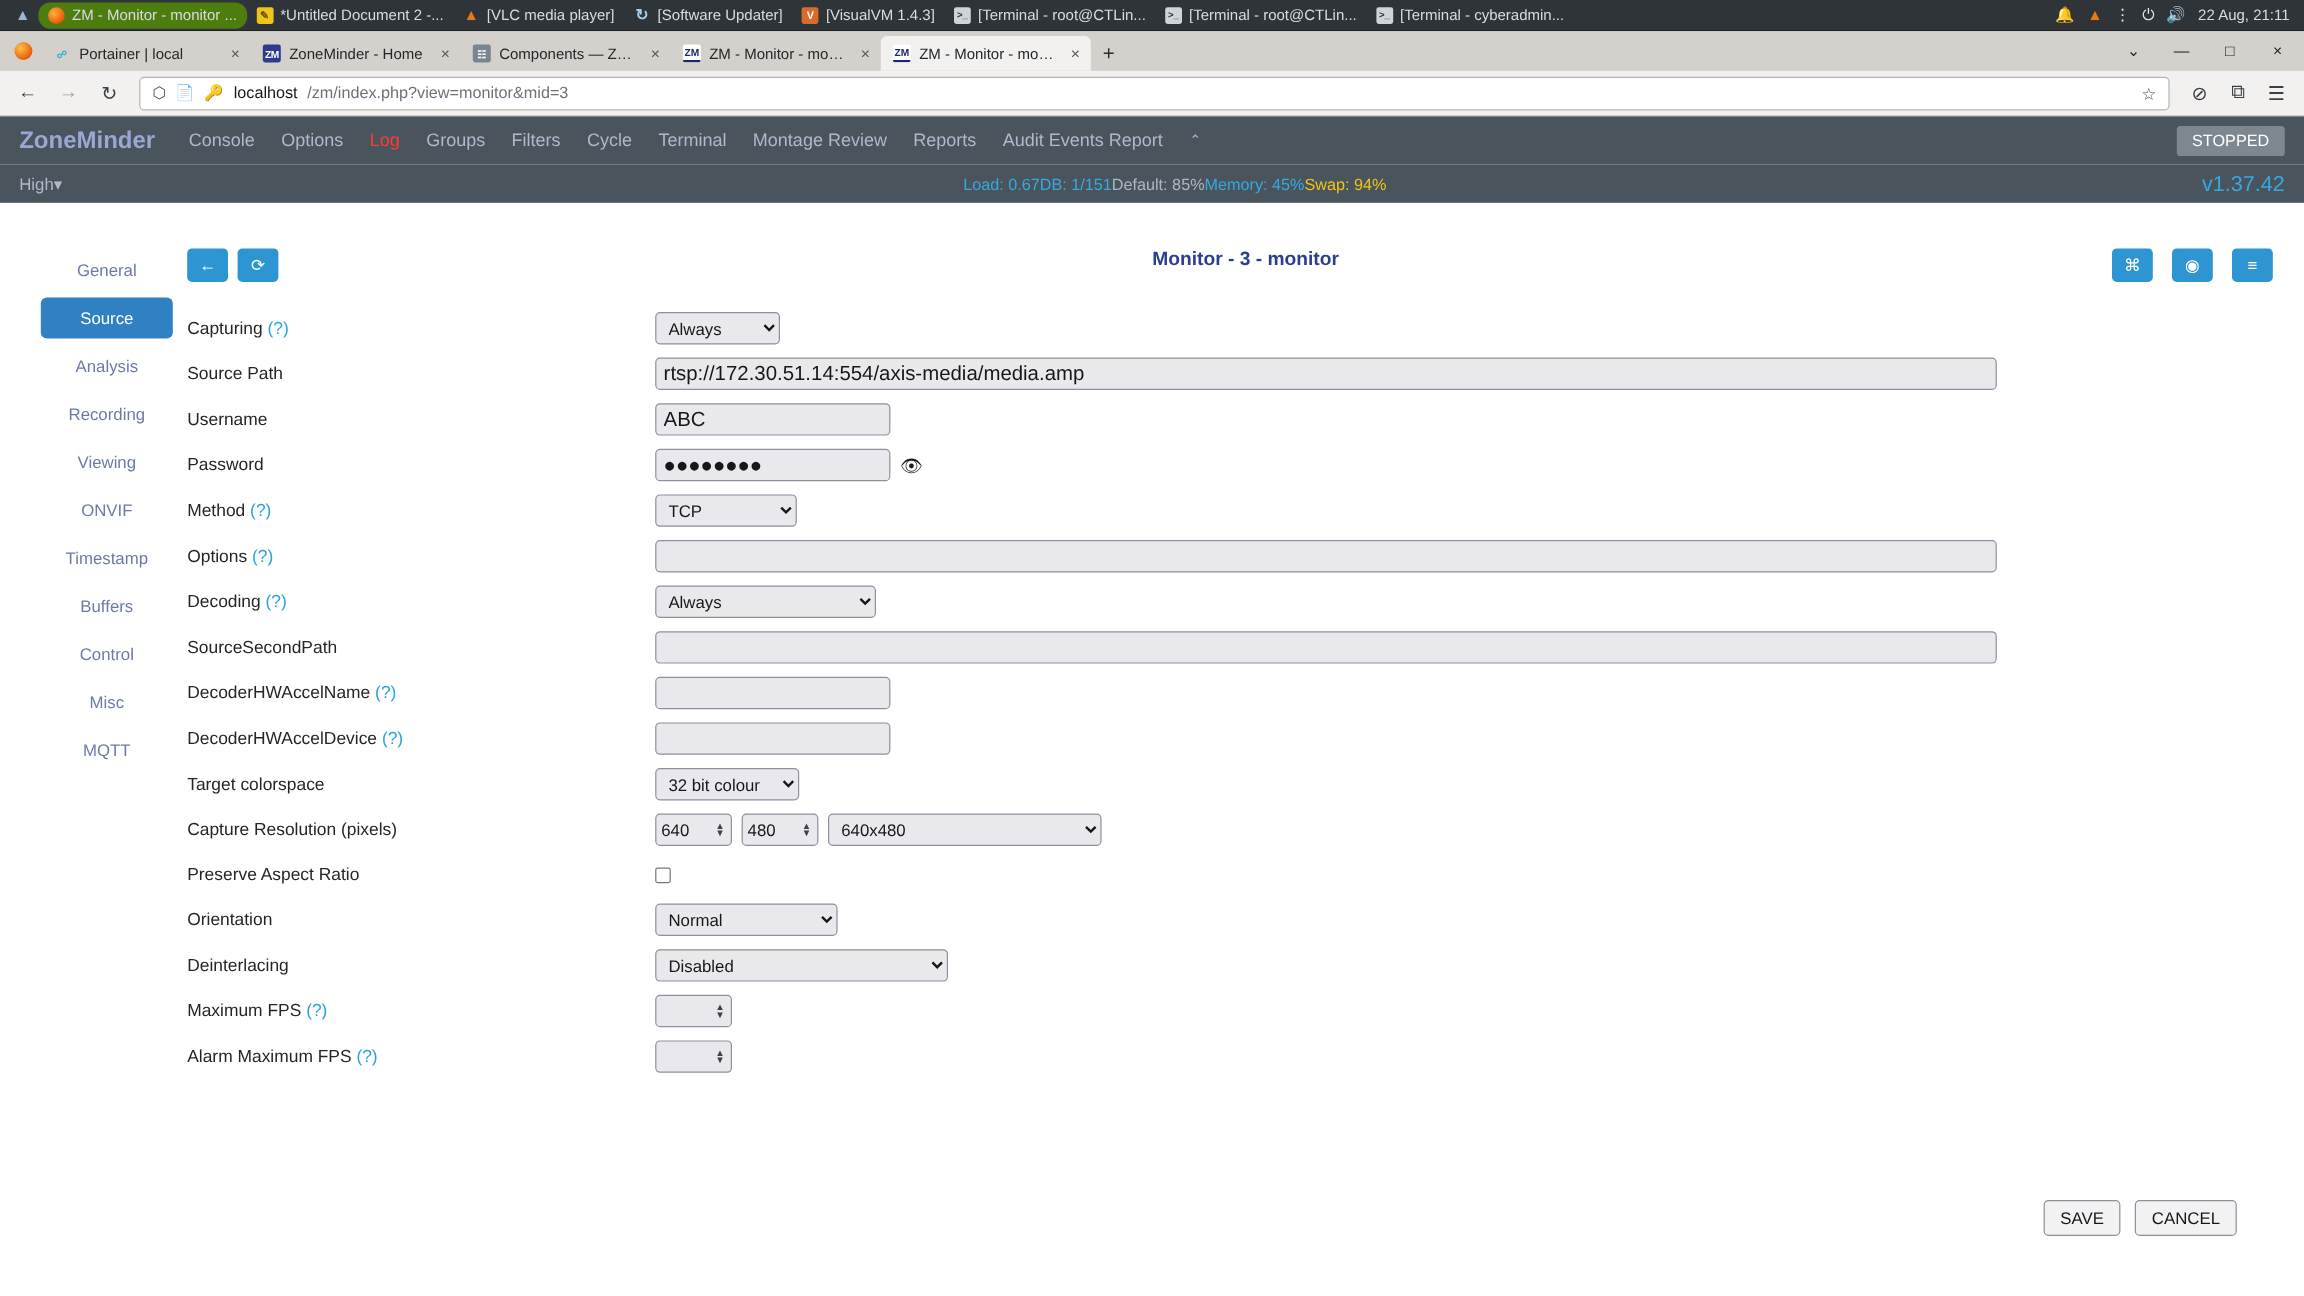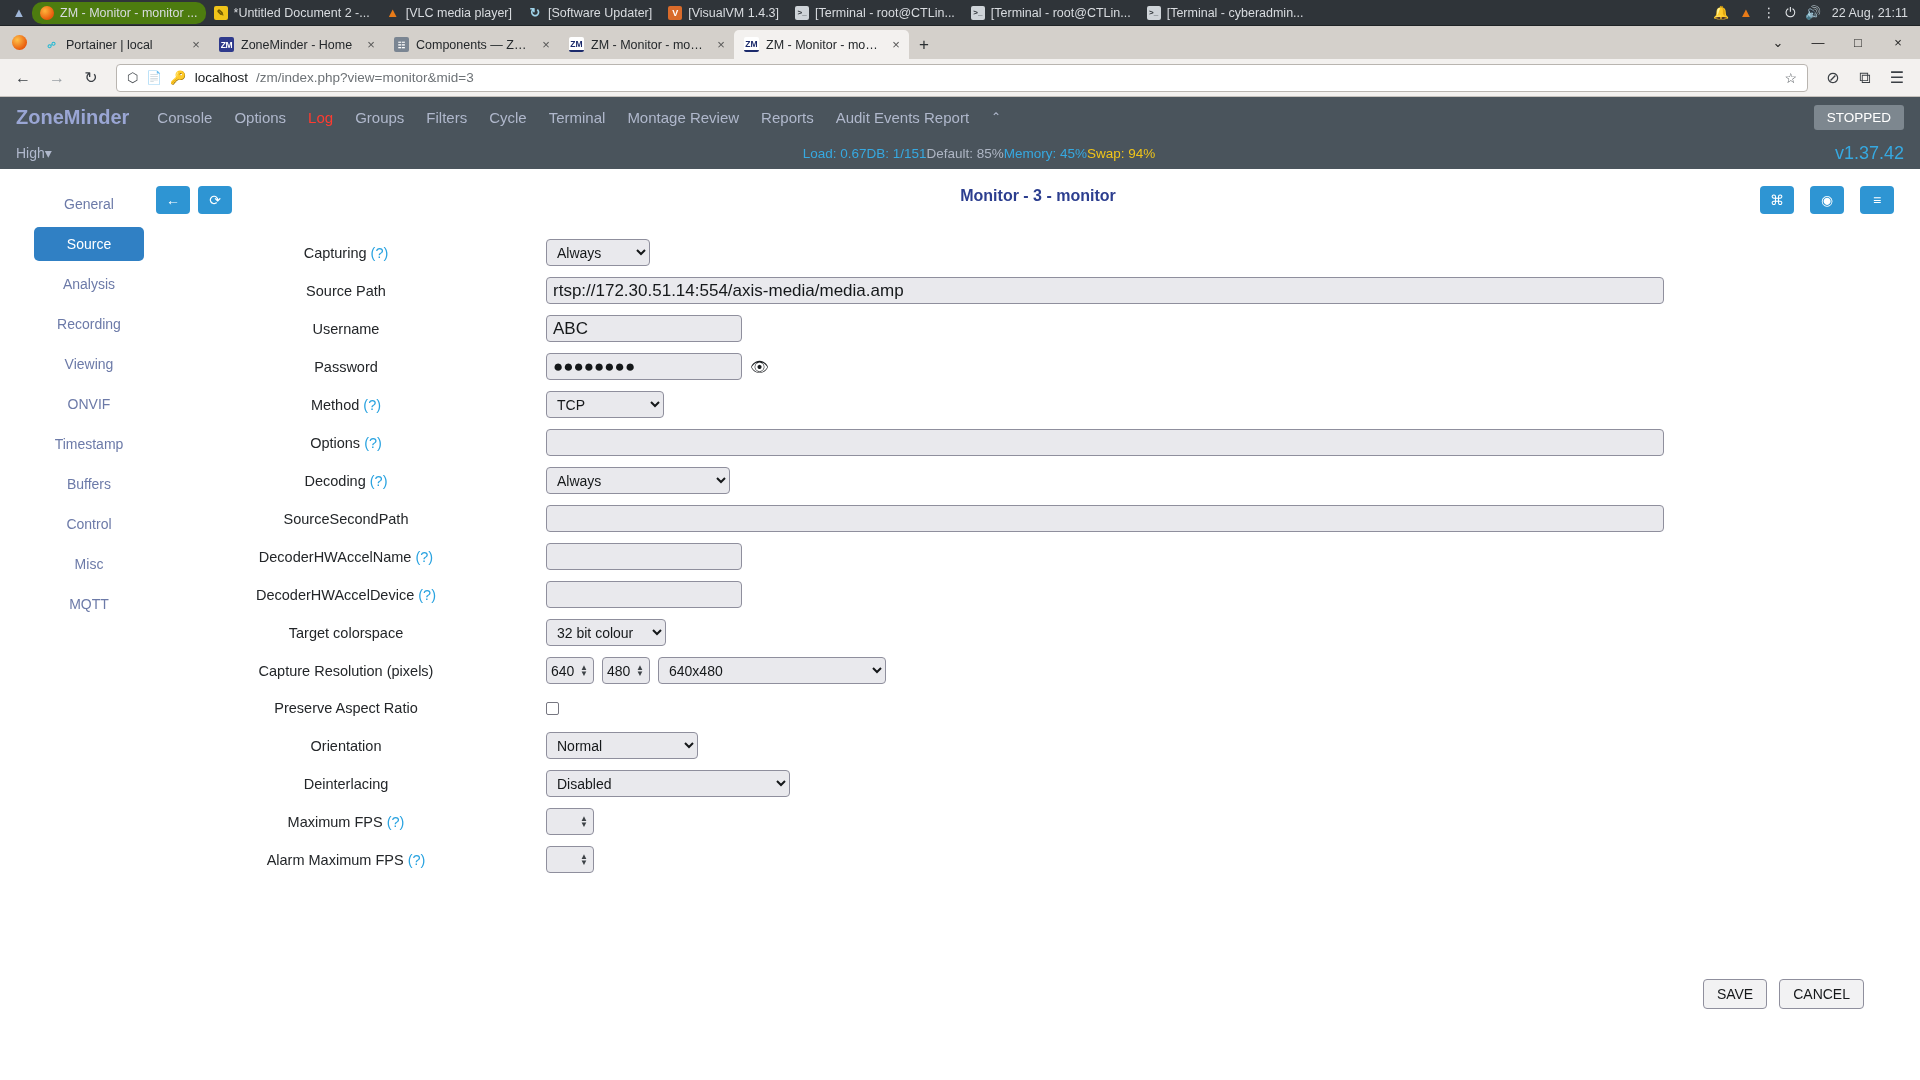--- a/index.html
+++ b/index.html
@@ -158,21 +158,21 @@
   .zm-stats {
     position: absolute; left: 50%; transform: translateX(-50%);
     display: flex; font-size: 13.5px; white-space: nowrap; margin-left: 19px;
   }
   .st-blue { color: #36a9e1; }
   .st-grey { color: #aeb6c4; }
   .st-yellow { color: #f0c419; }
   .zm-ver { margin-left: auto; color: #36a9e1; font-size: 18px; }
 
   
-  .page { display: flex; height: 862px; background: #fff; }
+  .page { display: flex; height: 862px; background: #fff; margin-top: 21px; }
   .sidebar {
     width: 156px; flex: 0 0 156px;
     padding: 18px 12px 0 34px;
     display: flex; flex-direction: column; gap: 6px;
   }
   .side-item {
     padding: 9px 6px; text-align: center;
     font-size: 14px; color: #6c7aa8;
     border-radius: 5px;
   }
@@ -198,21 +198,21 @@
     margin-left: auto; display: flex; gap: 8px;
   }
 
   .form { padding: 22px 0 0 0; }
   .frow {
     display: flex; align-items: center;
     margin-bottom: 11px; min-height: 26px;
   }
   .flabel {
     width: 390px; flex: 0 0 390px;
-    text-align: center; padding-right: 10px;
+    text-align: left; padding-right: 10px;
     font-size: 14.5px; color: #232629;
   }
   .qm { color: #2aa3e0; }
   .fctl { display: flex; align-items: center; gap: 8px; }
 
   select.zsel {
     height: 27px; font-size: 14px;
     font-family: "Liberation Sans", sans-serif;
     background: #e9e9ed; color: #15181a;
     border: 1px solid #8f8f9d; border-radius: 4px;
@@ -221,21 +221,21 @@
   input.ztext {
     height: 27px; font-size: 17px;
     font-family: "Liberation Sans", sans-serif;
     background: #e9e9ed; color: #15181a;
     border: 1px solid #8f8f9d; border-radius: 4px;
     padding: 2px 6px;
   }
   .w-long { width: 1118px; }
   .w-mid { width: 196px; }
   input.znum {
-    width: 48px; height: 27px; font-size: 14px;
+    width: 64px; height: 27px; font-size: 14px;
     font-family: "Liberation Sans", sans-serif;
     background: #e9e9ed; color: #15181a;
     border: 1px solid #8f8f9d; border-radius: 4px;
     padding: 2px 4px;
   }
   .spin-wrap { position: relative; display: inline-flex; align-items: center; }
   .spin-arrows {
     position: absolute; right: 6px; top: 50%;
     transform: translateY(-50%);
     display: flex; flex-direction: column;

